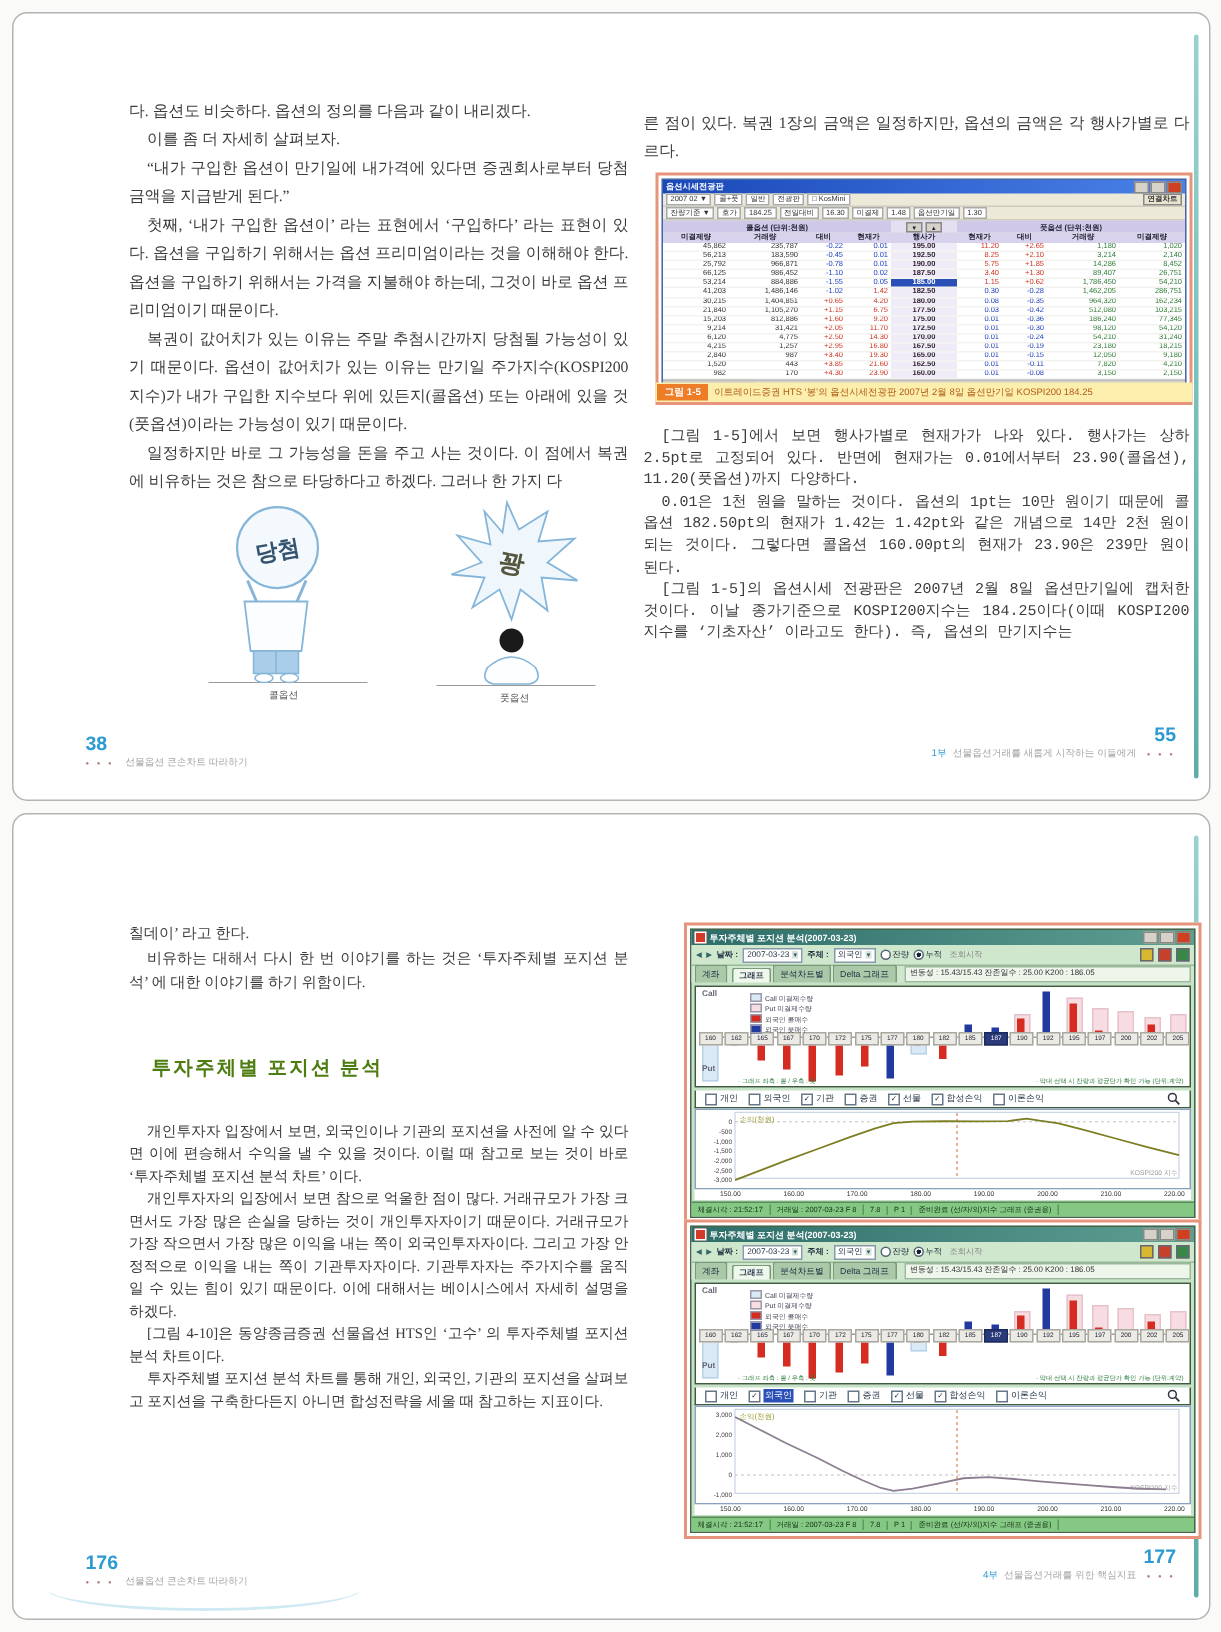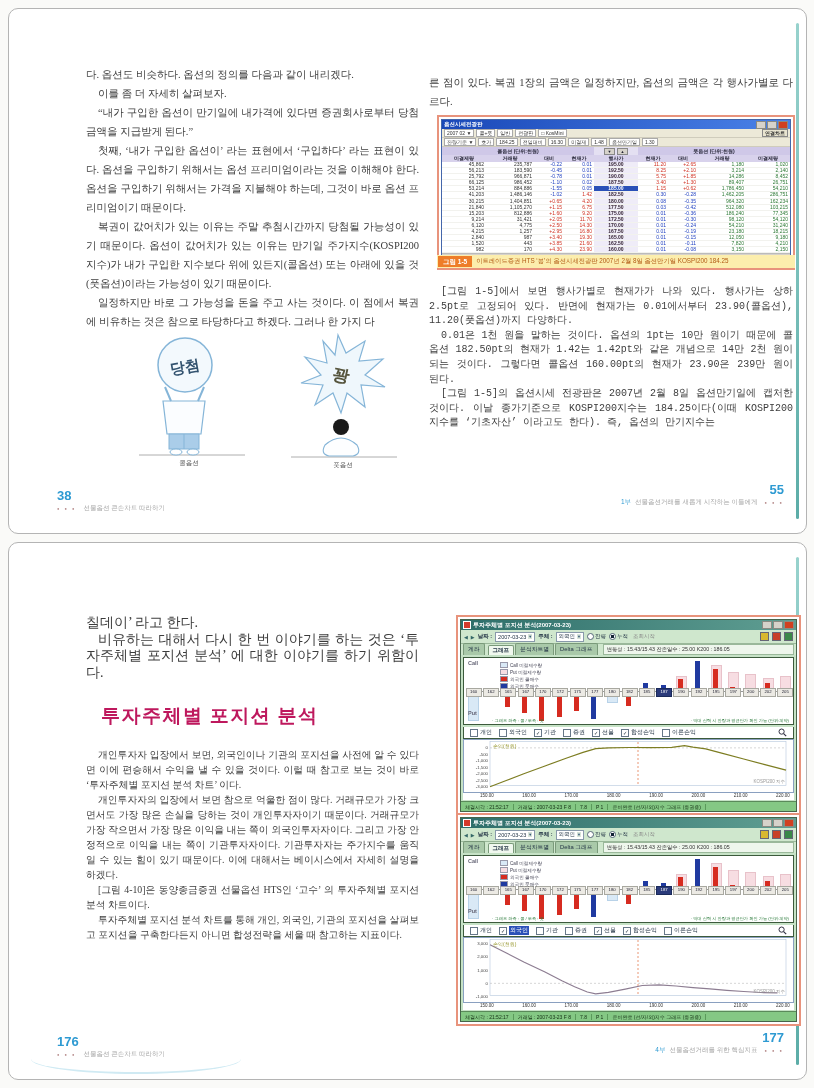--- a/index.html
+++ b/index.html
@@ -12,23 +12,23 @@
   .edge{position:absolute;right:7px;top:14px;bottom:14px;width:3px;border-radius:2px;
         background:linear-gradient(180deg,#85cac4,#3f9e98);opacity:.85;}
   .curl{position:absolute;left:22px;bottom:5px;width:210px;height:28px;
         border-bottom:2px solid #a9d9ea;border-radius:50%;opacity:.55;}
 
   
   .btxt{position:absolute;font-size:10.5px;line-height:19px;color:#3c3c3c;text-align:justify;}
   .btxt p{margin:0;text-indent:12px;}
   .btxt p.noind{text-indent:0;}
   .b55{line-height:14.6px;font-size:10px;font-family:Liberation Mono, monospace;}
-  .b176t{line-height:16.5px;font-size:14px;}
+  .b176t{line-height:16.5px;font-size:10px;}
   .b176{line-height:15px;font-size:9.8px;}
-  .h176{position:absolute;font-size:19px;font-weight:bold;color:#be185d;letter-spacing:1.5px;}
+  .h176{position:absolute;font-size:13px;font-weight:bold;color:#4d7c0f;letter-spacing:1.5px;}
 
   
   .foot{position:absolute;font-family:"Liberation Sans",sans-serif;}
   .pgnum{color:#2e9ad2;font-weight:bold;font-size:13px;line-height:13px;}
   .frow{margin-top:2px;display:flex;align-items:center;}
   .dots{color:#b08080;font-size:4px;letter-spacing:2px;}
   .flab{color:#a6a6a6;font-size:6.5px;margin-left:7px;}
   .fpart{color:#2e9ad2;font-size:6.5px;margin-right:4px;}
   .foot.r{text-align:right;}
   .foot.r .frow{justify-content:flex-end;}

